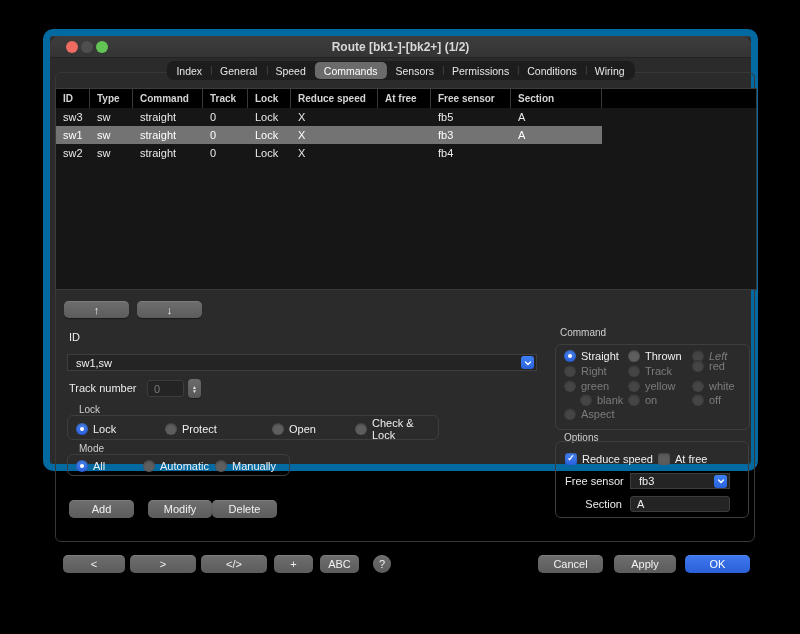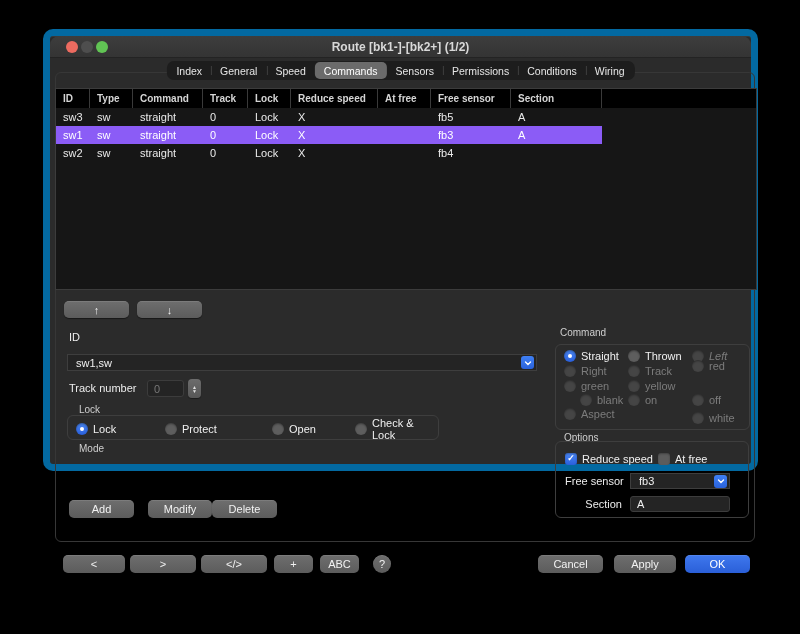--- a/index.html
+++ b/index.html
@@ -15,21 +15,21 @@
   .tabbar{position:absolute;top:25px;left:50%;transform:translateX(-50%);display:flex;background:#1d1d1d;border-radius:7px;padding:1px;height:19px;box-sizing:border-box;align-items:stretch;z-index:5;}
   .tab{font-size:10.5px;color:#e6e6e6;padding:0 9px;display:flex;align-items:center;position:relative;white-space:nowrap;}
   .tab.selected{background:#6b6b6b;border-radius:5px;color:#fff;}
   .tab:not(.selected)+.tab:not(.selected)::before{content:"";position:absolute;left:0;top:4px;bottom:4px;width:1px;background:#3e3e3e;}
   
   .table{position:absolute;left:5px;top:52px;width:702px;height:202px;background:#161616;border:1px solid #3c3c3c;box-sizing:border-box;}
   .thead{display:flex;height:19px;background:#000;color:#d5d5d5;font-size:10px;font-weight:bold;align-items:center;}
   .th{height:100%;display:flex;align-items:center;padding-left:7px;box-sizing:border-box;border-right:1px solid #3a3a3a;}
   .th.fill{flex:1;border-right:none;}
   .tr{display:flex;height:18px;width:546px;color:#eaeaea;font-size:11px;align-items:center;}
-  .tr.sel{background:#8b5cf6;color:#fff;}
+  .tr.sel{background:#737373;color:#fff;}
   .td{height:100%;display:flex;align-items:center;padding-left:7px;box-sizing:border-box;overflow:hidden;white-space:nowrap;}
   .c0{width:34px}.c1{width:43px}.c2{width:70px}.c3{width:45px}.c4{width:43px}.c5{width:87px}.c6{width:53px}.c7{width:80px}.c8{width:91px}
   
   .btn{position:absolute;background:linear-gradient(#6e6e6e,#5c5c5c);border-radius:5px;color:#f2f2f2;font-size:11px;display:flex;align-items:center;justify-content:center;box-shadow:0 1px 1px rgba(0,0,0,.45),inset 0 0.5px 0 rgba(255,255,255,.2);box-sizing:border-box;white-space:nowrap;}
   .btn.blue{background:linear-gradient(#3f78ee,#2a5fd8);color:#fff;}
   .btn.round{border-radius:50%;}
   
   .glabel{position:absolute;font-size:11px;color:#ececec;}
   .legend{position:absolute;font-size:10px;color:#cfcfcf;}
   .groupbox{position:absolute;border:1px solid #3e3e3e;border-radius:6px;box-sizing:border-box;}
@@ -167,20 +167,34 @@
         <span class="rdot"></span>
         <span class="rlabel">Open</span>
       </div>
     <div class="radio" style="left:287px;top:6px;">
         <span class="rdot"></span>
         <span class="rlabel">Check &amp; Lock</span>
       </div>
   </div>
 
   <div class="legend" style="left:29px;top:407px;">Mode</div>
+  <div class="groupbox" style="left:17px;top:418px;width:223px;height:22px;">
+    <div class="radio sel" style="left:8px;top:4px;">
+        <span class="rdot"></span>
+        <span class="rlabel">All</span>
+      </div>
+    <div class="radio" style="left:75px;top:4px;">
+        <span class="rdot"></span>
+        <span class="rlabel">Automatic</span>
+      </div>
+    <div class="radio" style="left:147px;top:4px;">
+        <span class="rdot"></span>
+        <span class="rlabel">Manually</span>
+      </div>
+  </div>
 
   <div class="btn" style="left:19px;top:464px;width:65px;height:18px;">Add</div>
   <div class="btn" style="left:90px;top:464px;width:64px;height:18px;margin-left:8px;">Modify</div>
   <div class="btn" style="left:162px;top:464px;width:65px;height:18px;">Delete</div>
 
   <div class="legend" style="left:510px;top:291px;">Command</div>
   <div class="groupbox" style="left:505px;top:308px;width:195px;height:86px;">
     <div class="radio sel" style="left:8px;top:4px;">
         <span class="rdot"></span>
         <span class="rlabel">Straight</span>
@@ -206,21 +220,21 @@
         <span class="rlabel">red</span>
       </div>
     <div class="radio dis" style="left:8px;top:34px;">
         <span class="rdot"></span>
         <span class="rlabel">green</span>
       </div>
     <div class="radio dis" style="left:72px;top:34px;">
         <span class="rdot"></span>
         <span class="rlabel">yellow</span>
       </div>
-    <div class="radio dis" style="left:136px;top:34px;margin-top:32px;">
+    <div class="radio dis" style="left:136px;top:34px;">
         <span class="rdot"></span>
         <span class="rlabel">white</span>
       </div>
     <div class="radio dis" style="left:24px;top:48px;">
         <span class="rdot"></span>
         <span class="rlabel">blank</span>
       </div>
     <div class="radio dis" style="left:72px;top:48px;">
         <span class="rdot"></span>
         <span class="rlabel">on</span>

